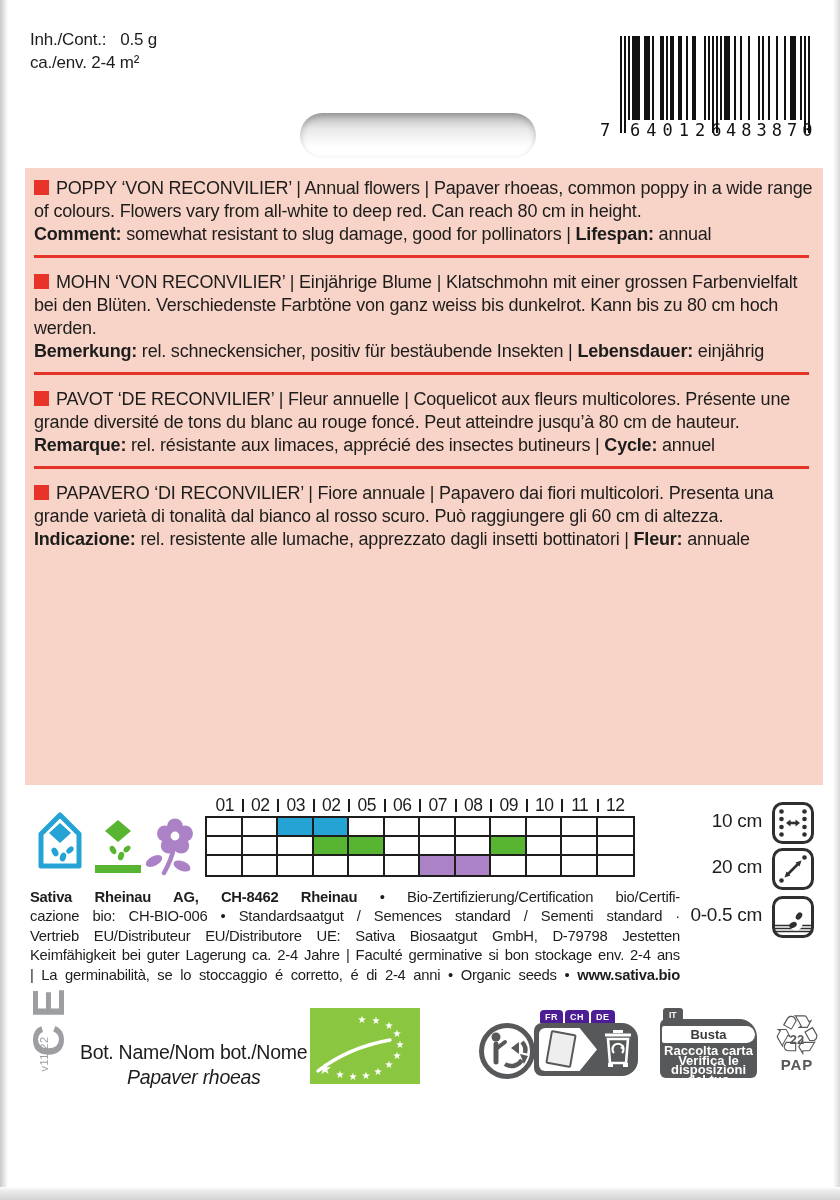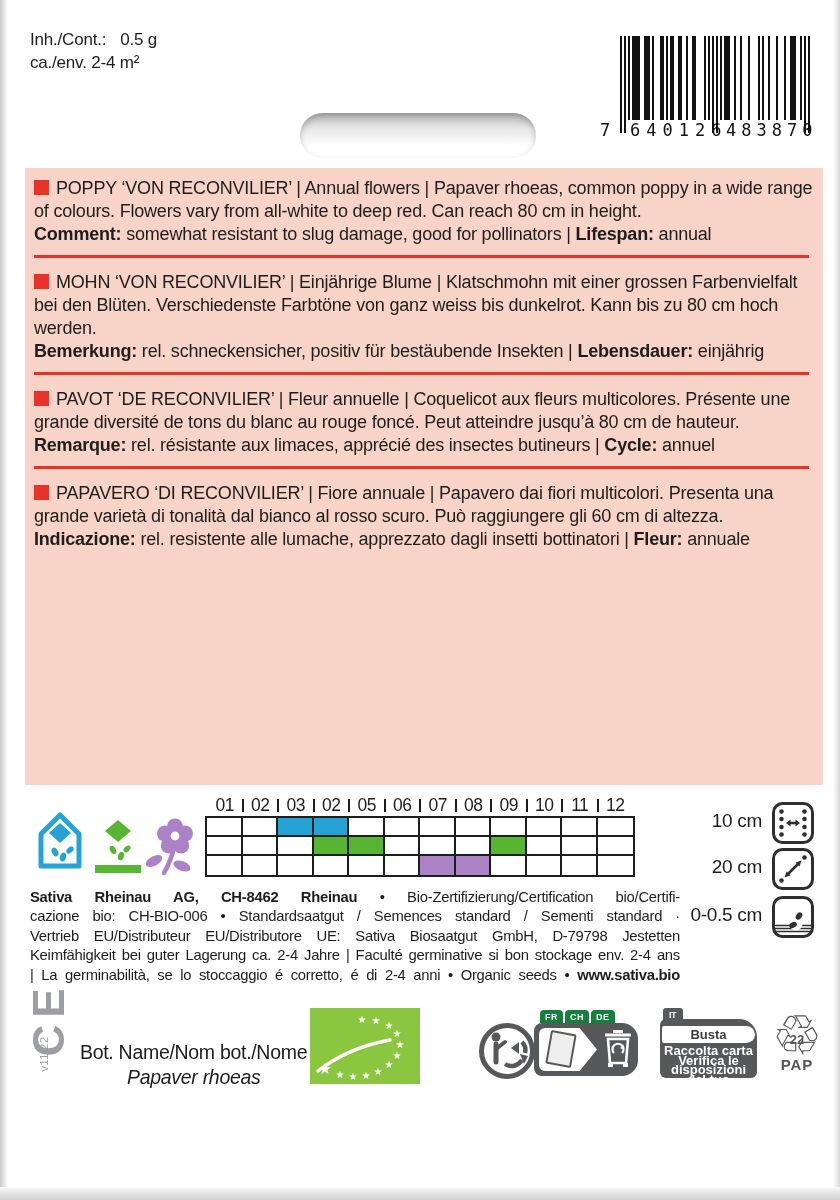--- a/index.html
+++ b/index.html
@@ -58,21 +58,21 @@
   .ce{left:6px;top:984px;width:86px;height:70px;display:flex;align-items:center;justify-content:center;
       transform:rotate(-90deg);color:#9C9EA1;font-size:44px;font-weight:bold;letter-spacing:7px;}
   .version{left:18px;top:1048px;width:52px;text-align:center;transform:rotate(-90deg);
       color:#9C9EA1;font-size:11px;letter-spacing:0.5px;}
   .bot{left:80px;top:1040px;font-size:19.5px;line-height:25px;letter-spacing:-0.3px;}
   .bot .sci{font-style:italic;margin-left:47px;}
   .eu-logo{left:310px;top:1008px;}
   .triman{left:478px;top:1018px;}
   .frchde{left:534px;top:1010px;width:104px;height:70px;}
   .tabs{display:flex;gap:2px;margin-left:6px;}
-  .tab{background:#15803d;color:#fff;font-size:9px;font-weight:bold;padding:2px 5px 1px;border-radius:4px 4px 0 0;letter-spacing:0.5px;}
+  .tab{background:#4c1d95;color:#fff;font-size:9px;font-weight:bold;padding:2px 5px 1px;border-radius:4px 4px 0 0;letter-spacing:0.5px;}
   .fr-body{position:relative;width:104px;height:53px;background:#57585A;border-radius:8px 16px 16px 8px;margin-top:0;}
   .fr-penta{position:absolute;left:5px;top:5px;width:58px;height:43px;background:#fff;
       clip-path:polygon(0 0,70% 0,100% 50%,70% 100%,0 100%);border-radius:6px 0 0 6px;}
   .fr-env{position:absolute;left:9px;top:4px;width:22px;height:30px;background:#eee;border:2px solid #57585A;
       transform:rotate(10deg);border-radius:2px;}
   .fr-bin{position:absolute;right:5px;top:6px;}
   .itbadge{left:660px;top:1008px;width:100px;}
   .it-tab{position:absolute;left:3px;top:0;background:#57585A;color:#fff;font-size:8.5px;font-weight:bold;
       padding:2px 6px 1px;border-radius:3px 3px 0 0;}
   .it-body{position:absolute;left:0;top:11px;width:97px;height:59px;background:#57585A;border-radius:6px 18px 6px 6px;}

